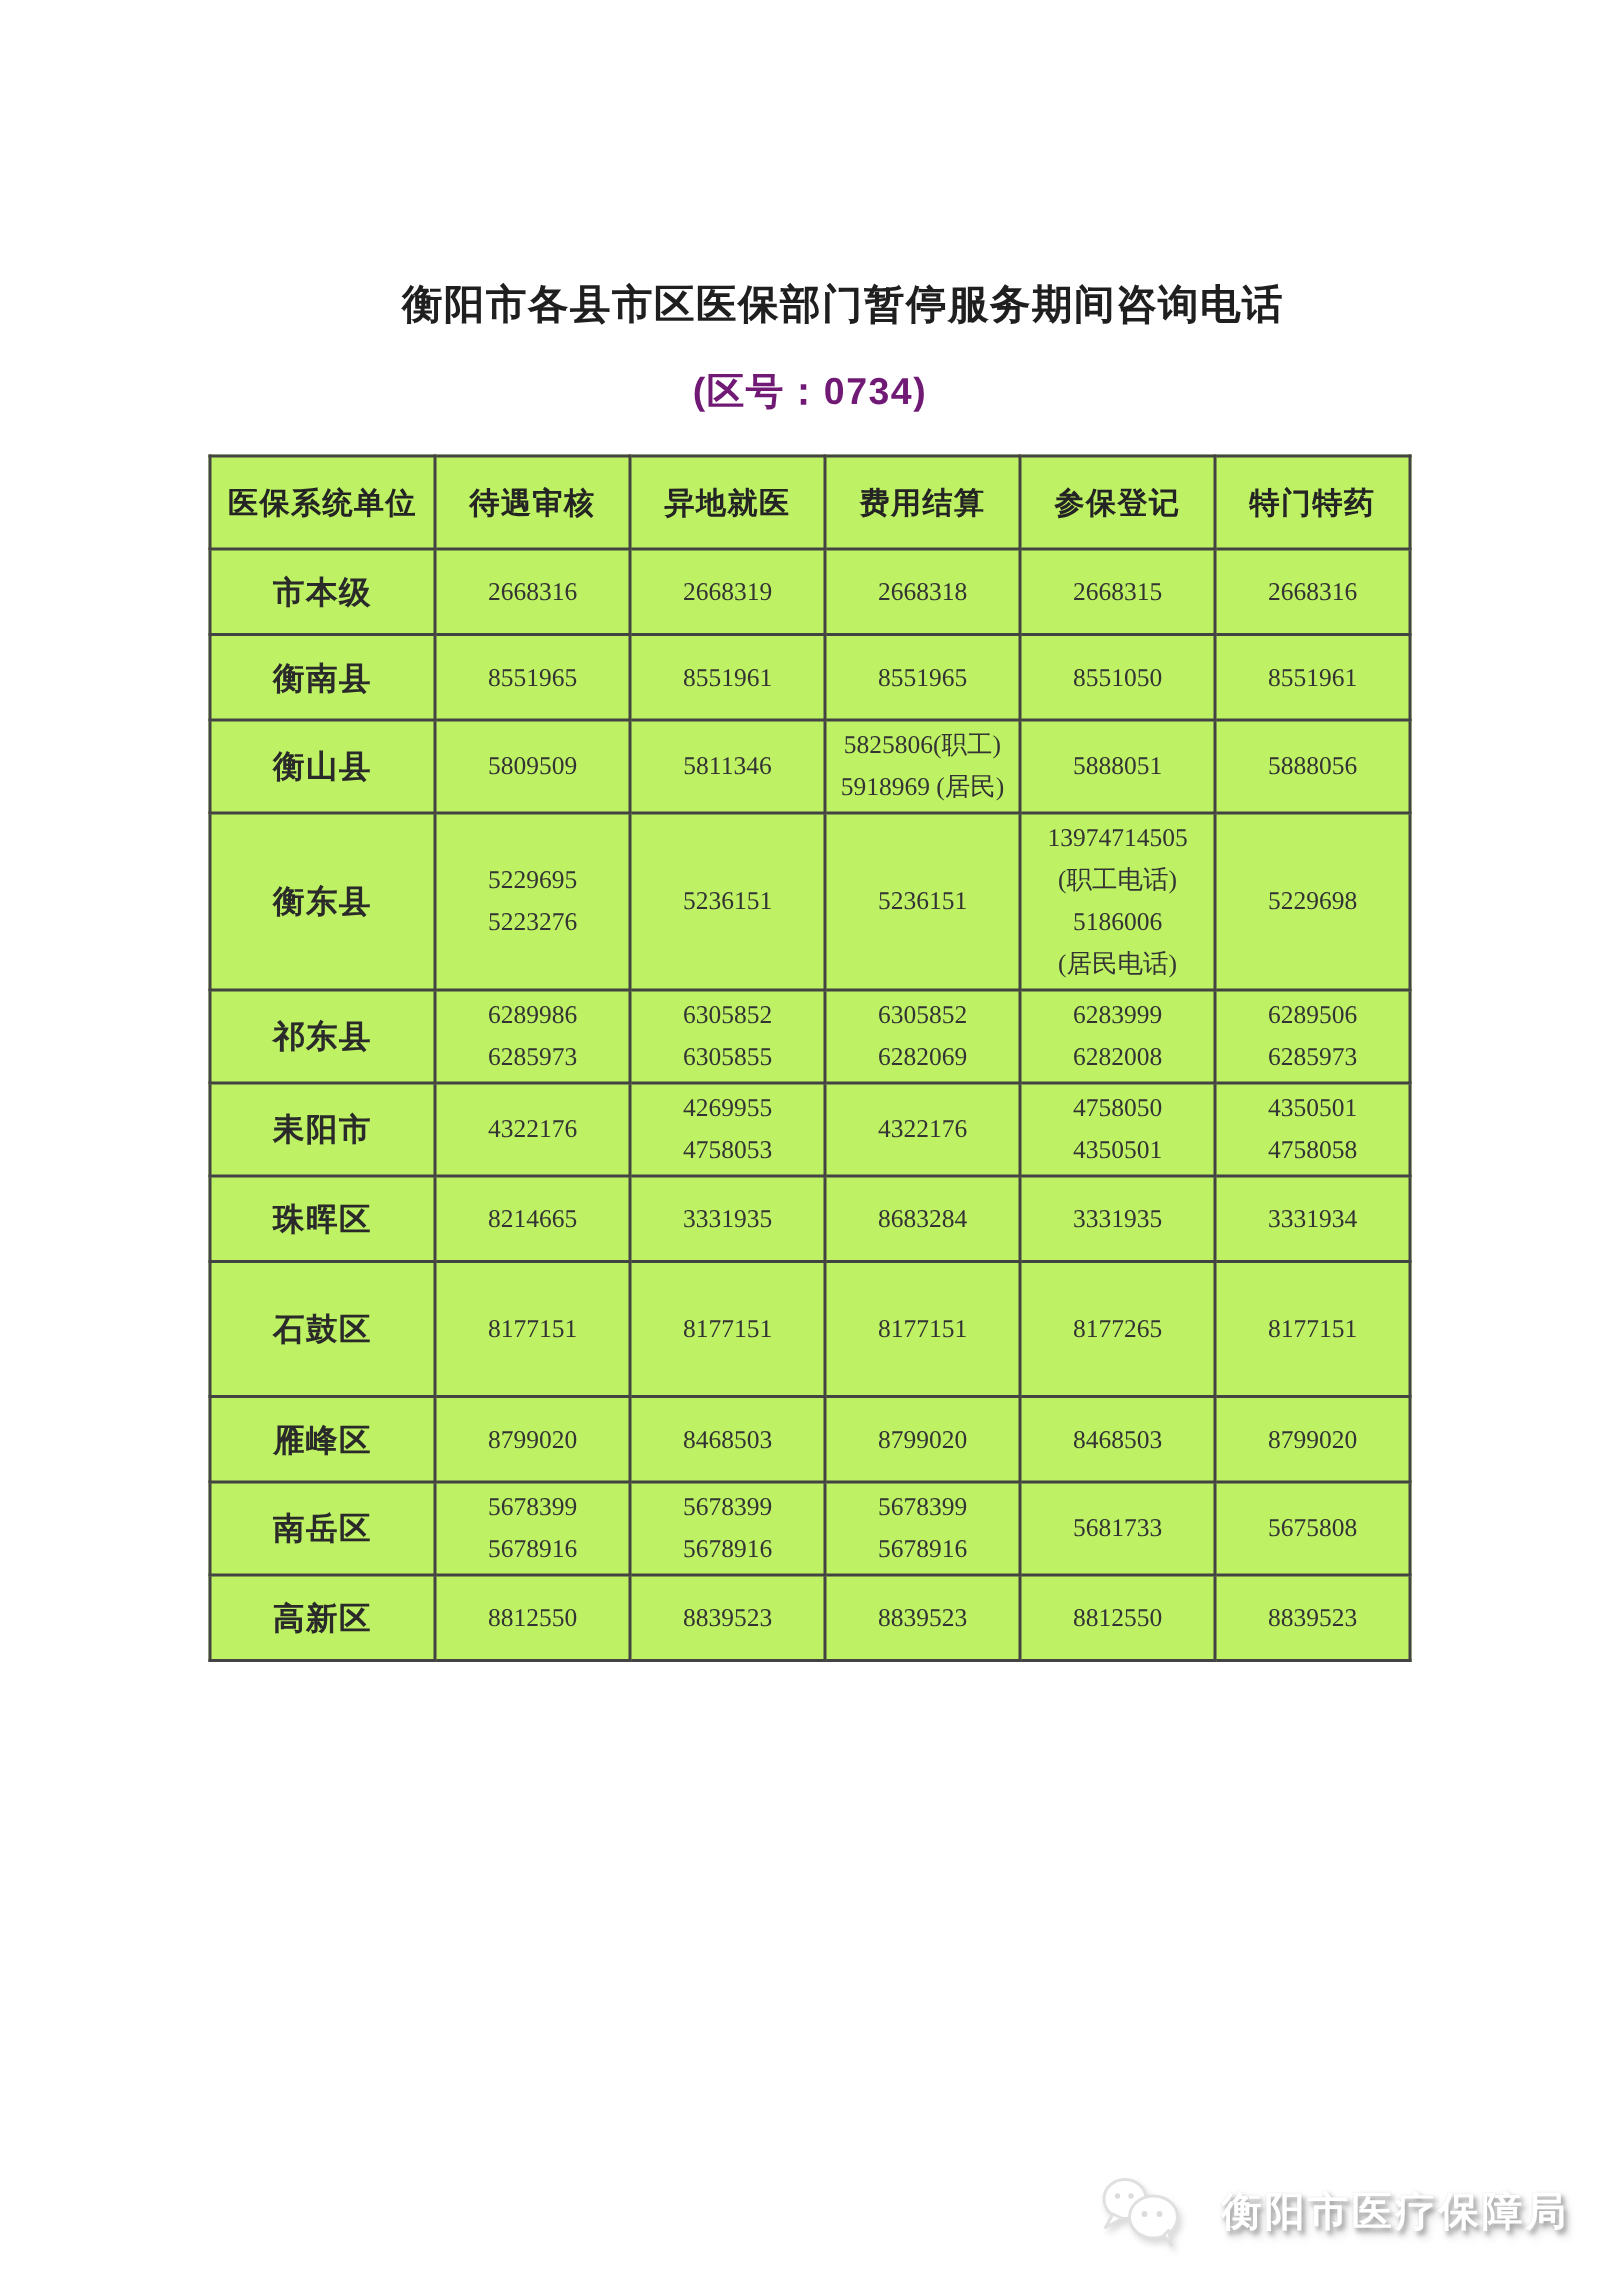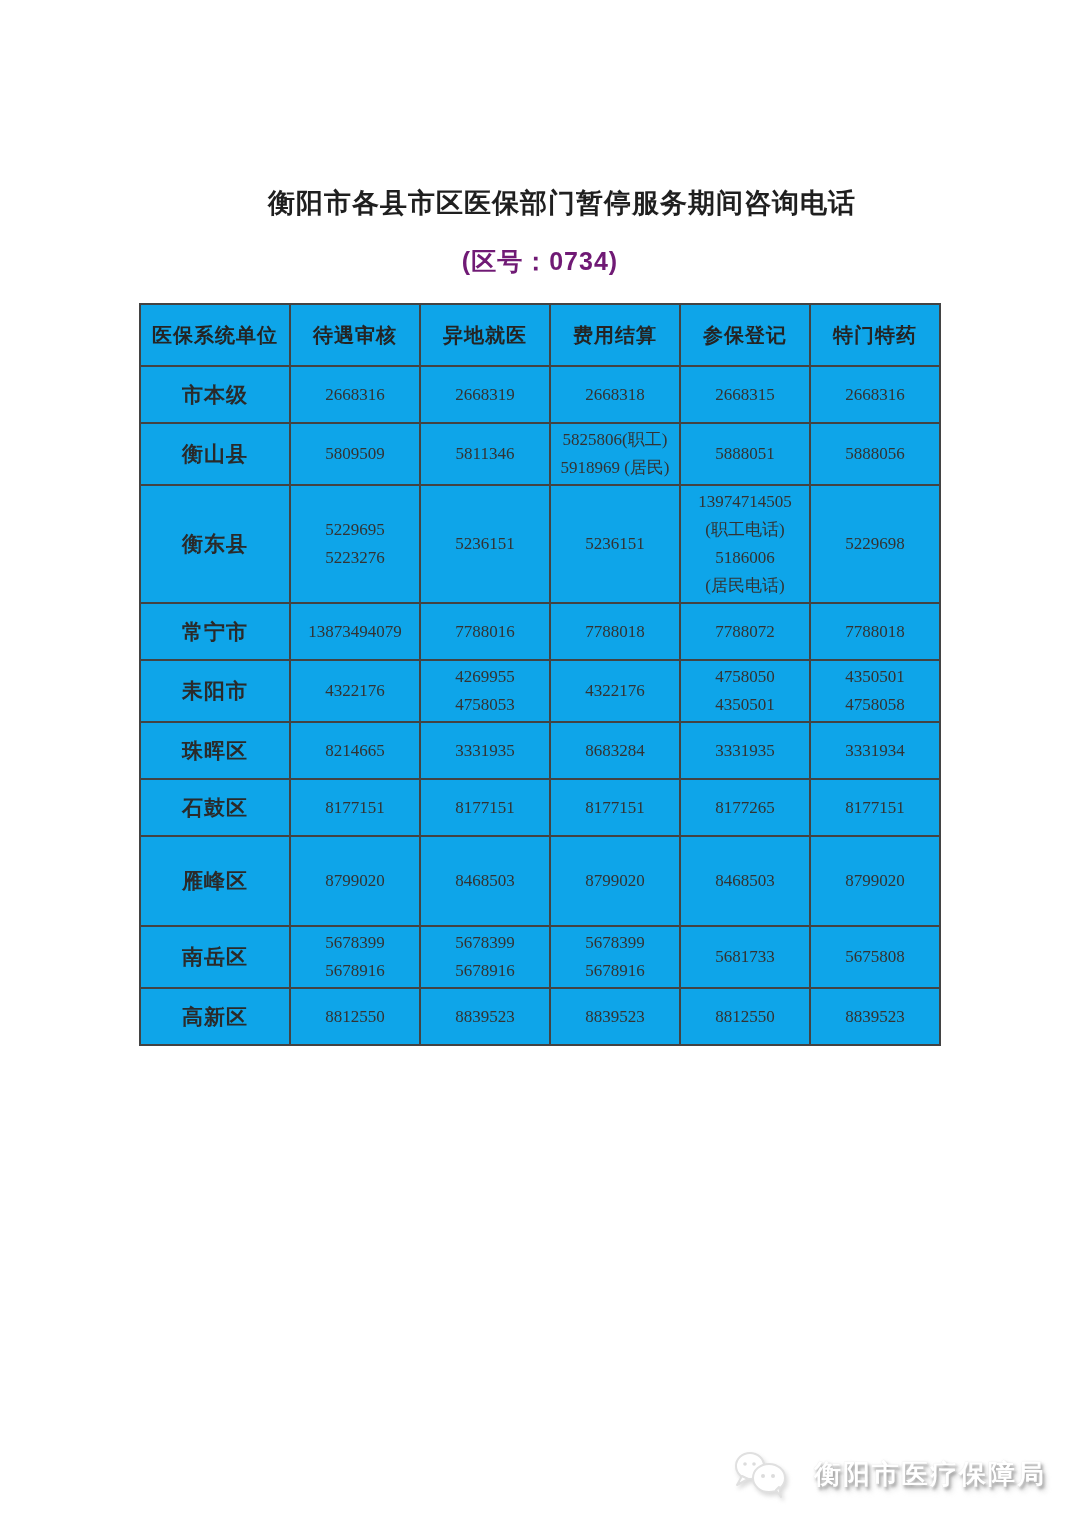--- a/index.html
+++ b/index.html
@@ -38,21 +38,21 @@
     font-weight: 700;
     letter-spacing: 1px;
     color: #701a75;
     line-height: 30px;
   }
   table.phone-table {
     width: 802px;
     margin: 27px auto 0 auto;
     border-collapse: collapse;
     table-layout: fixed;
-    background: #0ea5e9;
+    background: #bef264;
   }
   .phone-table col.c-unit  { width: 150px; }
   .phone-table col.c-num   { width: 130px; }
   .phone-table th,
   .phone-table td {
     border: 2px solid #434343;
     text-align: center;
     vertical-align: middle;
     padding: 2px 4px;
     overflow: hidden;
@@ -137,20 +137,28 @@
         </tr>
     </thead>
     <tbody>
         <tr>
           <td class="unit">市本级</td>
           <td class="num">2668316</td>
           <td class="num">2668319</td>
           <td class="num">2668318</td>
           <td class="num">2668315</td>
           <td class="num">2668316</td>
+        </tr>
+        <tr>
+          <td class="unit">衡南县</td>
+          <td class="num">8551965</td>
+          <td class="num">8551961</td>
+          <td class="num">8551965</td>
+          <td class="num">8551050</td>
+          <td class="num">8551961</td>
         </tr>
         <tr>
           <td class="unit">衡山县</td>
           <td class="num">5809509</td>
           <td class="num">5811346</td>
           <td class="num">5825806(职工)
 5918969 (居民)</td>
           <td class="num">5888051</td>
           <td class="num">5888056</td>
         </tr>
@@ -160,26 +168,31 @@
 5223276</td>
           <td class="num">5236151</td>
           <td class="num">5236151</td>
           <td class="num">13974714505
 (职工电话)
 5186006
 (居民电话)</td>
           <td class="num">5229698</td>
         </tr>
         <tr>
-          <td class="unit">常宁市</td>
-          <td class="num">13873494079</td>
-          <td class="num">7788016</td>
-          <td class="num">7788018</td>
-          <td class="num">7788072</td>
-          <td class="num">7788018</td>
+          <td class="unit">祁东县</td>
+          <td class="num">6289986
+6285973</td>
+          <td class="num">6305852
+6305855</td>
+          <td class="num">6305852
+6282069</td>
+          <td class="num">6283999
+6282008</td>
+          <td class="num">6289506
+6285973</td>
         </tr>
         <tr>
           <td class="unit">耒阳市</td>
           <td class="num">4322176</td>
           <td class="num">4269955
 4758053</td>
           <td class="num">4322176</td>
           <td class="num">4758050
 4350501</td>
           <td class="num">4350501

